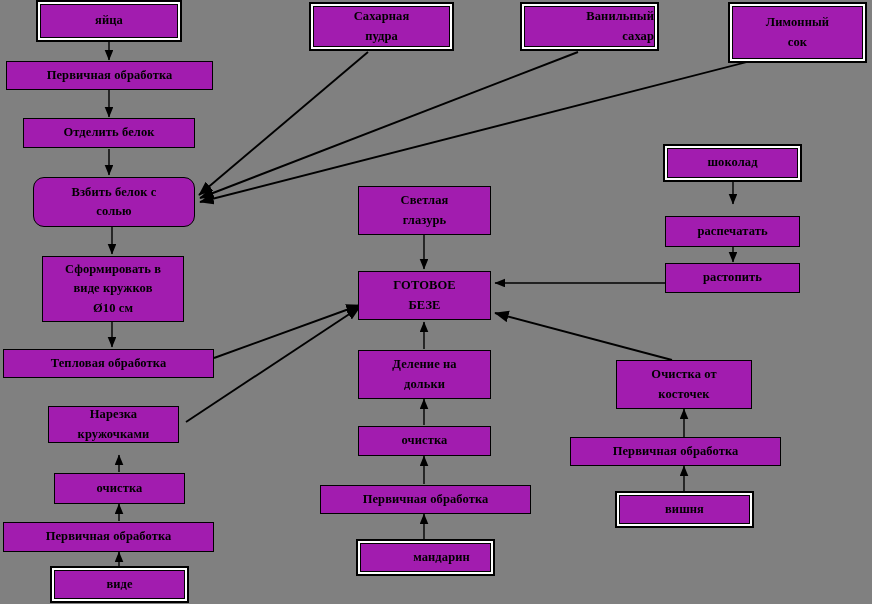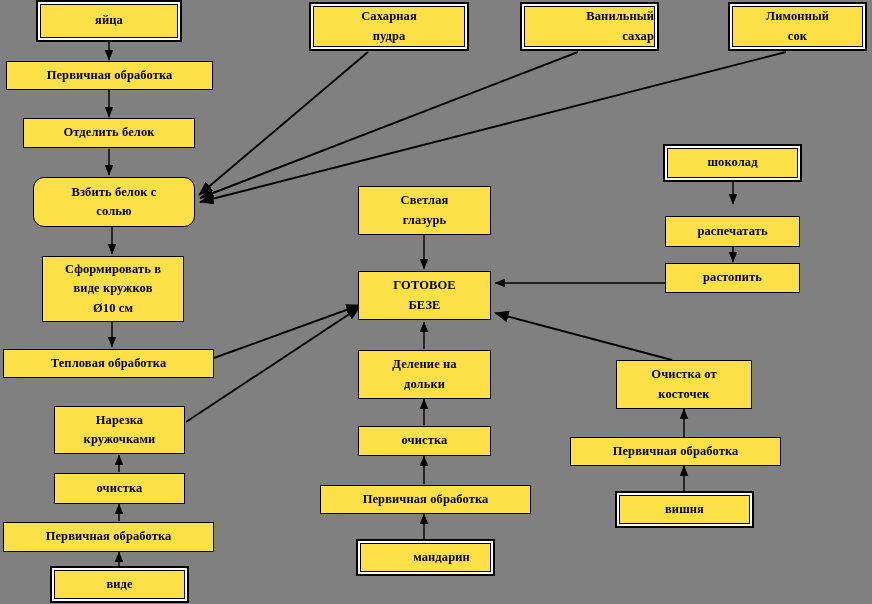--- a/index.html
+++ b/index.html
@@ -11,21 +11,21 @@
     position: relative;
     width: 872px;
     height: 604px;
     background: #808080;
     overflow: hidden;
     font-family: "Liberation Serif", "DejaVu Serif", serif;
   }
   .node {
     position: absolute;
     box-sizing: border-box;
-    background: #fde047;
+    background: #a21caf;
     border: 1px solid #000000;
     display: flex;
     flex-direction: column;
     align-items: center;
     justify-content: center;
     text-align: center;
     font-weight: bold;
     font-size: 12.5px;
     line-height: 1.55;
     color: #000000;
@@ -110,31 +110,31 @@
   <div class="node" style="left:42px; top:256px; width:142px; height:66px;">
     <span class="ln">Сформировать в</span>
     <span class="ln">виде кружков</span>
     <span class="ln">Ø10   см</span>
   </div>
 
   <div class="node" style="left:3px; top:349px; width:211px; height:29px;">
     <span class="ln">Тепловая обработка</span>
   </div>
 
-  <div class="node double" style="left:313px; top:6px; width:152px; height:41px;">
+  <div class="node double" style="left:313px; top:6px; width:137px; height:41px;">
     <span class="ln">Сахарная</span>
     <span class="ln">пудра</span>
   </div>
 
   <div class="node double" style="left:524px; top:6px; width:131px; height:41px;align-items:flex-end;">
     <span class="ln">Ванильный</span>
     <span class="ln">сахар</span>
   </div>
 
-  <div class="node double" style="left:732px; top:6px; width:131px; height:41px;">
+  <div class="node double" style="left:732px; top:6px; width:131px; height:53px;">
     <span class="ln">Лимонный</span>
     <span class="ln">сок</span>
   </div>
 
   <div class="node" style="left:358px; top:186px; width:133px; height:49px;">
     <span class="ln">Светлая</span>
     <span class="ln">глазурь</span>
   </div>
 
   <div class="node" style="left:358px; top:271px; width:133px; height:49px;">
@@ -152,21 +152,21 @@
   </div>
 
   <div class="node" style="left:320px; top:485px; width:211px; height:29px;">
     <span class="ln">Первичная обработка</span>
   </div>
 
   <div class="node double" style="left:360px; top:543px; width:131px; height:29px;padding-left:32px;">
     <span class="ln">мандарин</span>
   </div>
 
-  <div class="node" style="left:54px; top:406px; width:131px; height:48px;">
+  <div class="node" style="left:48px; top:406px; width:131px; height:37px;">
     <span class="ln">Нарезка</span>
     <span class="ln">кружочками</span>
   </div>
 
   <div class="node" style="left:54px; top:473px; width:131px; height:31px;">
     <span class="ln">очистка</span>
   </div>
 
   <div class="node" style="left:3px; top:522px; width:211px; height:30px;">
     <span class="ln">Первичная обработка</span>

